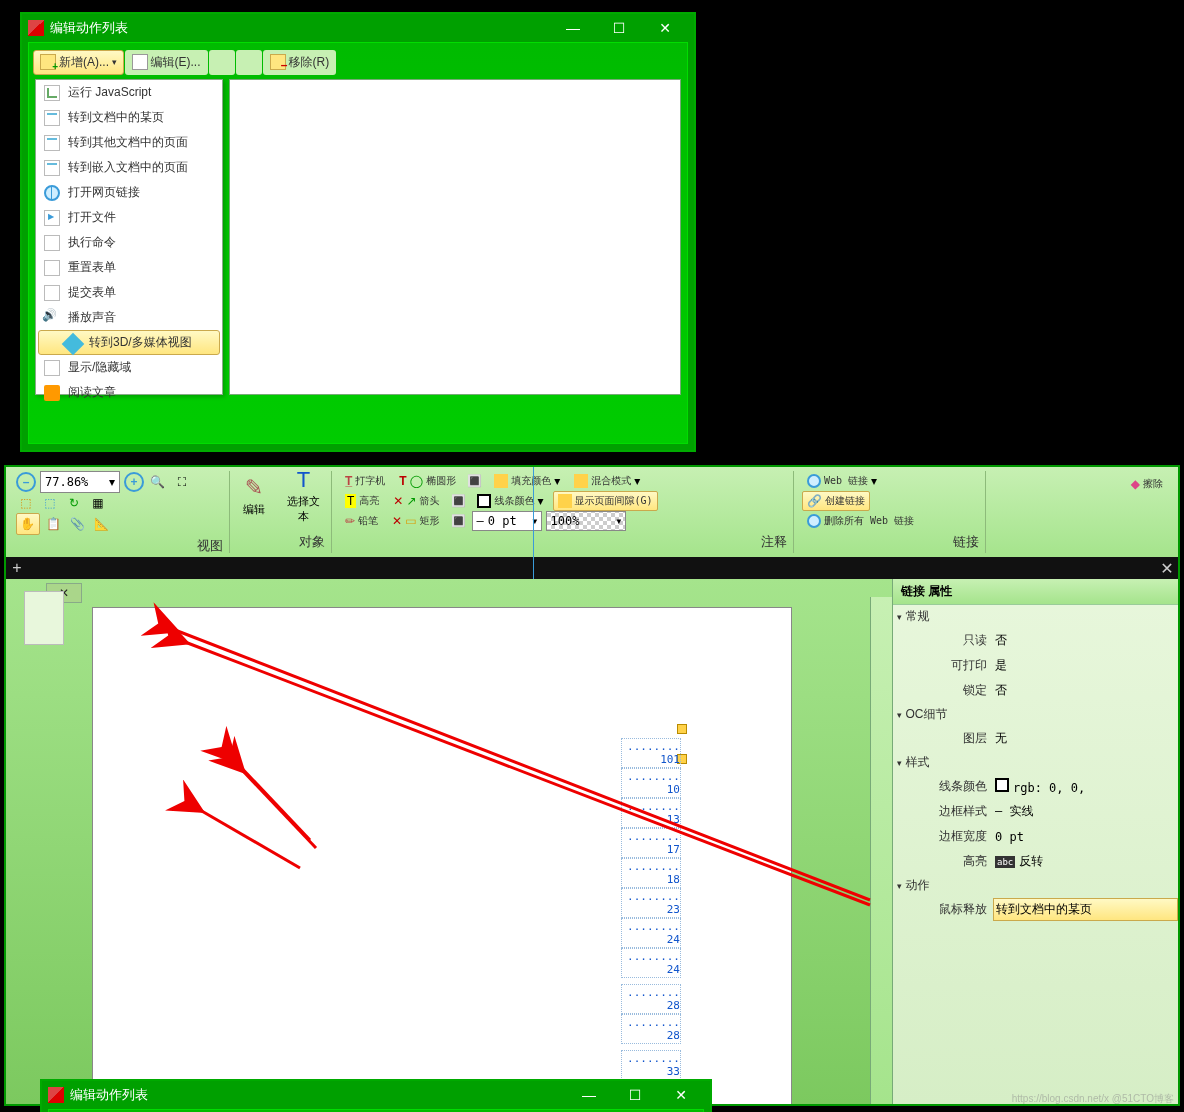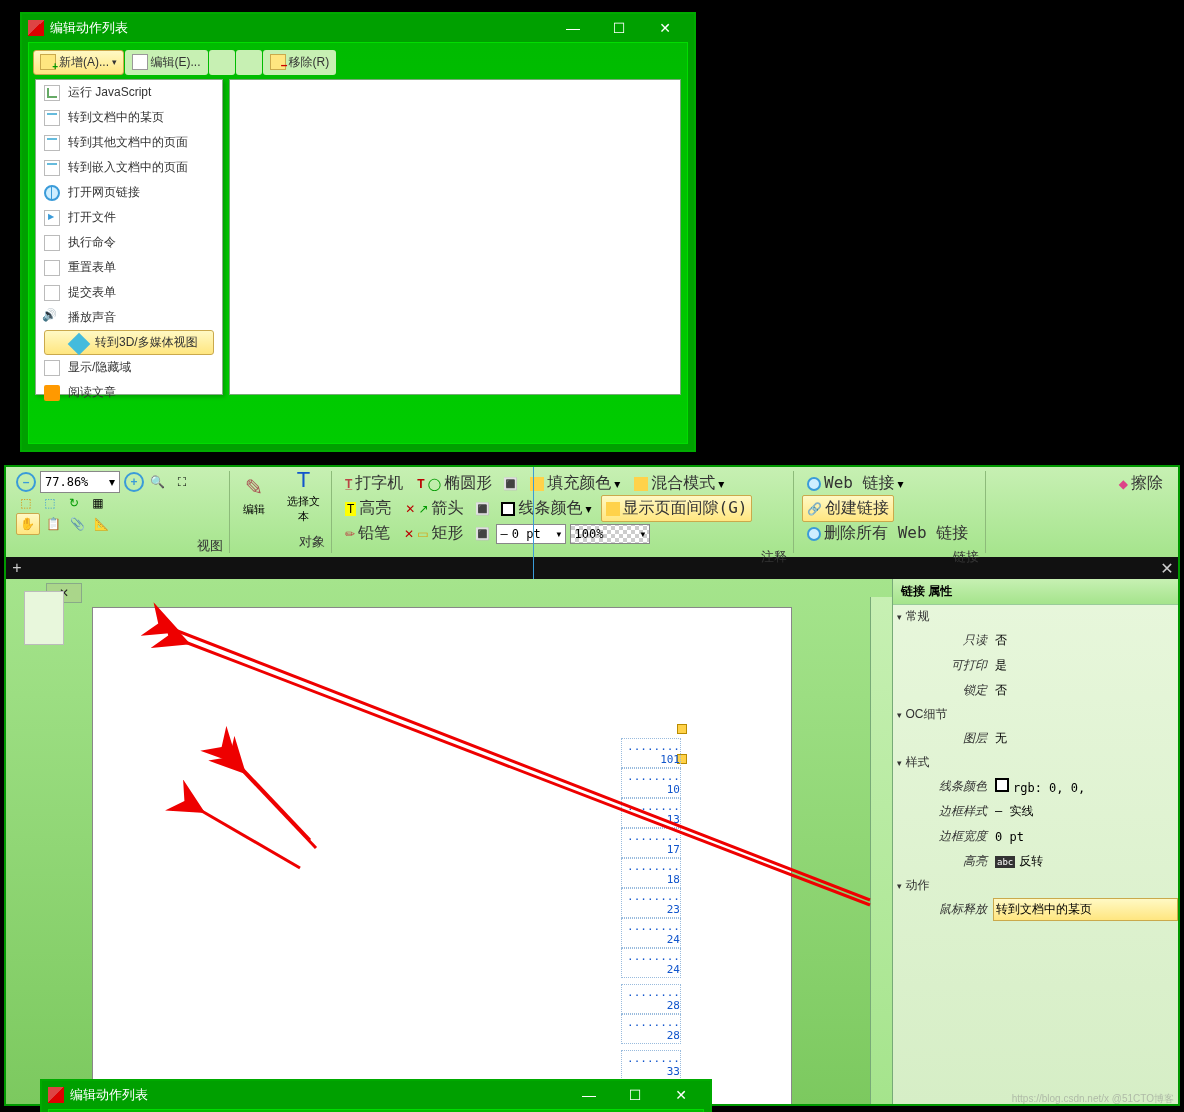--- a/index.html
+++ b/index.html
@@ -57,21 +57,21 @@
   
   .content-row { position:absolute; top:36px; left:6px; right:6px; bottom:48px; display:flex; gap:6px;}
   .menulist {
     width: 188px; background:#fff; border:1px solid #8a8;
     box-shadow: 2px 2px 4px rgba(0,0,0,0.2);
   }
   .menulist .mi {
     display:flex; align-items:center; height:25px; padding:0 8px; color:#333;
   }
   .menulist .mi .mico{ width:16px;height:16px;margin-right:8px;position:relative;}
-  .menulist .mi.sel { background: linear-gradient(#fff9c4,#ffe680); border:1px solid #caa94c; border-radius:3px; margin:0 8px;padding-left:24px;}
+  .menulist .mi.sel { background: linear-gradient(#fff9c4,#ffe680); border:1px solid #caa94c; border-radius:3px; margin:0 2px;padding-left:24px;}
   .mico.js{background:#fff;border:1px solid #bbb;}
   .mico.js::after{content:'';position:absolute;inset:2px;border-left:2px solid #6a6;border-bottom:2px solid #6a6;}
   .mico.doc{background:#fff;border:1px solid #bbb;}
   .mico.doc::before{content:'';position:absolute;left:2px;top:2px;right:2px;height:2px;background:#6bd;}
   .mico.globe{border-radius:50%;border:2px solid #3a9bd9;background:#cfeeff;}
   .mico.globe::after{content:'';position:absolute;left:45%;top:0;bottom:0;width:1px;background:#3a9bd9;}
   .mico.file{background:#fff;border:1px solid #bbb;}
   .mico.file::after{content:'▶';position:absolute;left:3px;top:1px;font-size:8px;color:#3a9bd9;}
   .mico.cmd{background:#fff;border:1px solid #bbb;}
   .mico.reset{background:#fff;border:1px solid #bbb;}
@@ -100,21 +100,21 @@
     background:linear-gradient(#c7f0b3,#a5e48c);
   }
   .rgroup { display:flex; flex-direction:column; border-right:1px solid #8dbb7a; padding:0 6px;}
   .rgroup .rrow{ display:flex; align-items:center; gap:4px; height:25px;}
   .rgroup .lab{ font-size:13px; color:#333; text-align:right; margin-top:auto; padding:2px 0;}
   .ric { width:20px; height:20px; display:inline-flex; align-items:center; justify-content:center;}
   .zoomout,.zoomin{ width:20px;height:20px;border-radius:50%;border:2px solid #3a9bd9;display:inline-flex;align-items:center;justify-content:center;color:#3a9bd9;font-weight:bold;}
   .zoombox{ width:80px; height:22px; border:1px solid #888; background:#fff; padding:0 4px; display:flex; align-items:center; justify-content:space-between;}
   .zoombox .v{font-family:monospace;}
   .rbtn { display:flex; align-items:center; padding:2px 4px; gap:3px; border:1px solid transparent; border-radius:2px;}
-  .rbtn .t{font-size:16px;color:#333;font-family:"Microsoft YaHei",monospace;}
+  .rbtn .t{font-size:10px;color:#333;font-family:"Microsoft YaHei",monospace;}
   .rbtn.hl{ background:linear-gradient(#fff9c4,#ffe680); border-color:#caa94c;}
   .colorbox{width:14px;height:14px;border:2px solid #000;background:#fff;display:inline-block;}
   .ptbox{ width:70px;height:20px;border:1px solid #888;background:#fff;display:flex;align-items:center;padding:0 3px;font-family:monospace;}
   .pctbox{ width:80px;height:20px;border:1px solid #888;background:repeating-conic-gradient(#ccc 0 25%, #fff 0 50%) 0/8px 8px;display:flex;align-items:center;padding:0 3px;font-family:monospace;}
 
   .tabbar { height:22px; background:#111; display:flex; align-items:center; color:#999;}
   .tabbar .plus{ width:22px; height:22px; color:#ccc; display:flex;align-items:center;justify-content:center; font-size:16px;}
   .docarea {
     position:absolute; top:112px; left:0; right:286px; bottom:0;
     background: linear-gradient(#a5e48c, #7cc95f);
@@ -140,21 +140,21 @@
   
   .proppanel {
     position:absolute; top:112px; right:0; bottom:0; width:286px;
     background:linear-gradient(#e8f7dc,#d6eec6);
     border-left:1px solid #7a7;
   }
   .proppanel .ph{ background:linear-gradient(#c7f0b3,#a5e48c); padding:4px 8px; font-weight:bold; border-bottom:1px solid #9c9;}
   .secthead{ display:flex; align-items:center; padding:3px 4px; font-weight:normal; color:#333;}
   .secthead::before{content:'▾'; margin-right:4px; font-size:9px;}
   .prow{ display:flex; height:25px; align-items:center;}
-  .prow .pk{ width:100px; text-align:right; padding-right:6px; color:#333;font-style:italic;}
+  .prow .pk{ width:100px; text-align:right; padding-right:6px; color:#333;}
   .prow .pv{ flex:1; font-family:"Microsoft YaHei",monospace; padding:2px;}
   .prow.hl .pv{ background:linear-gradient(#fff9c4,#ffe680); border:1px solid #caa94c;}
   .prow .chk{width:14px;height:14px;border:2px solid #000;background:#fff;margin-right:4px;display:inline-block;}
   .prow .hlbox{background:#333;color:#fff;font-size:9px;padding:1px 2px;margin-right:4px;}
 
   
   svg.annot { position:absolute; top:460px; left:0; width:900px; height:640px; pointer-events:none; z-index:50;}
 
   .watermark{position:absolute;right:10px;bottom:6px;color:#888;font-size:10px;opacity:0.5;}
 </style>

